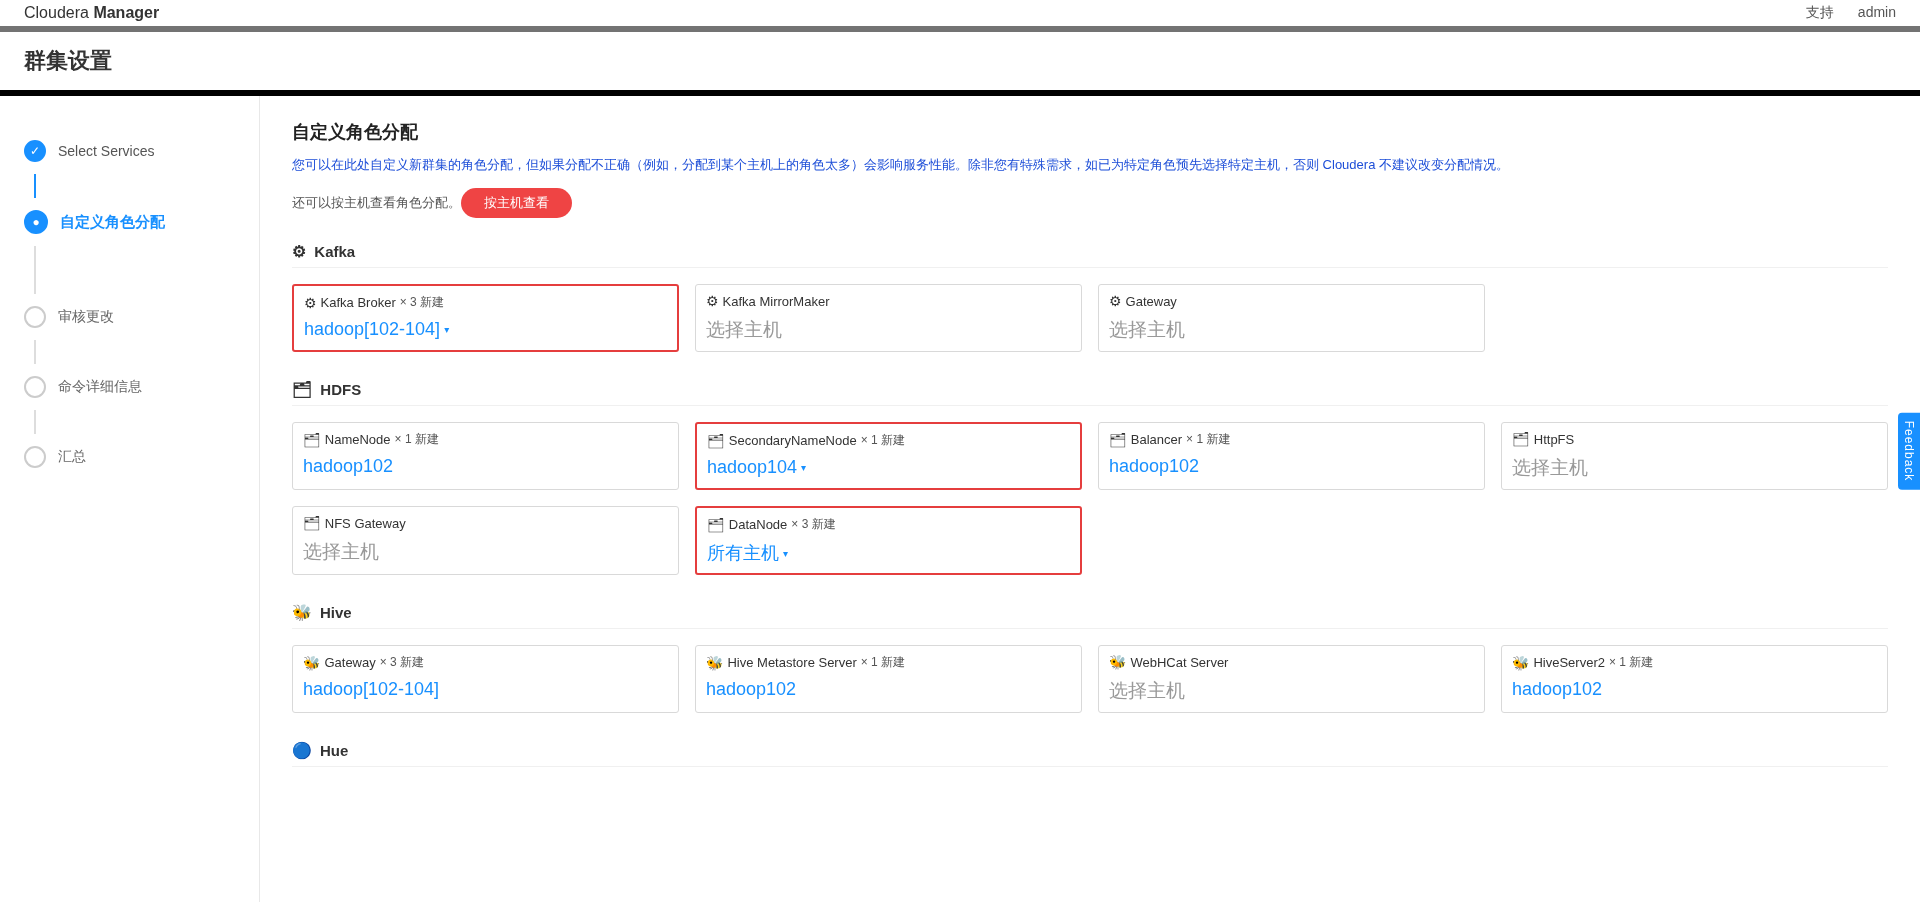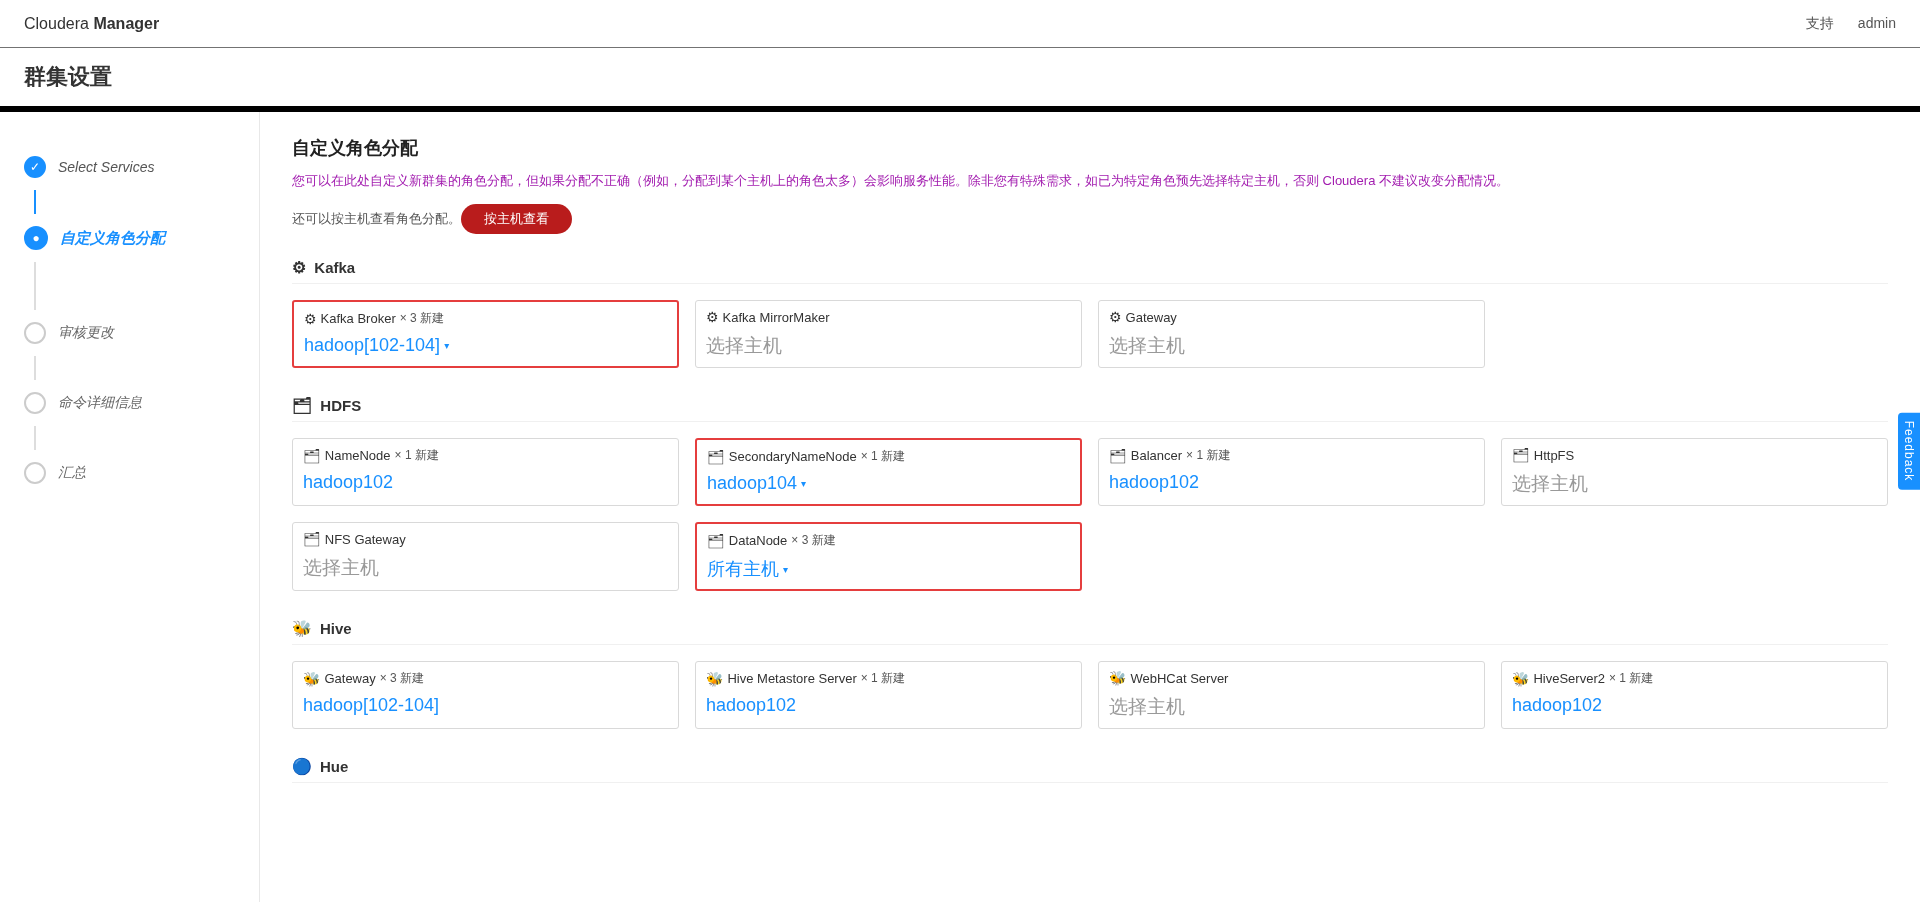--- a/index.html
+++ b/index.html
@@ -1,23 +1,23 @@
 <!DOCTYPE html>
 <html><head>
   <meta charset="utf-8">
   <style>
     * { box-sizing: border-box; margin: 0; padding: 0; }
     body { font-family: "Microsoft YaHei", "PingFang SC", Arial, sans-serif; font-size: 14px; background: #f5f5f5; color: #333; }
 
     
     .header {
       background: #fff;
-      border-bottom: 1px solid #737373;
+      border-bottom: 6px solid #737373;
       padding: 0 24px;
-      height: 48px;
+      height: 32px;
       display: flex;
       align-items: center;
       justify-content: space-between;
     }
     .header-logo { font-size: 16px; color: #333; }
     .header-logo strong { font-weight: bold; }
     .header-right { display: flex; gap: 24px; font-size: 14px; color: #555; }
     .header-right span { cursor: pointer; }
 
     
@@ -71,21 +71,20 @@
     .sidebar-item.active .step-circle {
       border-color: #1890ff;
       background: #1890ff;
       color: #fff;
       width: 24px;
       height: 24px;
     }
     .sidebar-item .step-label {
       font-size: 14px;
       color: #666;
-      font-style: italic;
     }
     .sidebar-item.active .step-label {
       color: #1890ff;
       font-weight: bold;
       font-size: 15px;
     }
     .sidebar-item.done .step-label {
       color: #555;
     }
     
@@ -109,34 +108,34 @@
 
     .section-title {
       font-size: 18px;
       font-weight: bold;
       color: #222;
       margin-bottom: 10px;
     }
 
     .description {
       font-size: 13px;
-      color: #a21caf;
+      color: #1d4ed8;
       line-height: 1.7;
       margin-bottom: 12px;
     }
 
     .view-by-host-row {
       display: flex;
       align-items: center;
       margin-bottom: 24px;
       font-size: 13px;
       color: #555;
     }
     .btn-primary {
-      background: #b91c1c;
+      background: #ef4444;
       color: #fff;
       border: none;
       padding: 6px 23px;
       border-radius: 15px;
       cursor: pointer;
       font-size: 13px;
     }
 
     
     .service-section {

